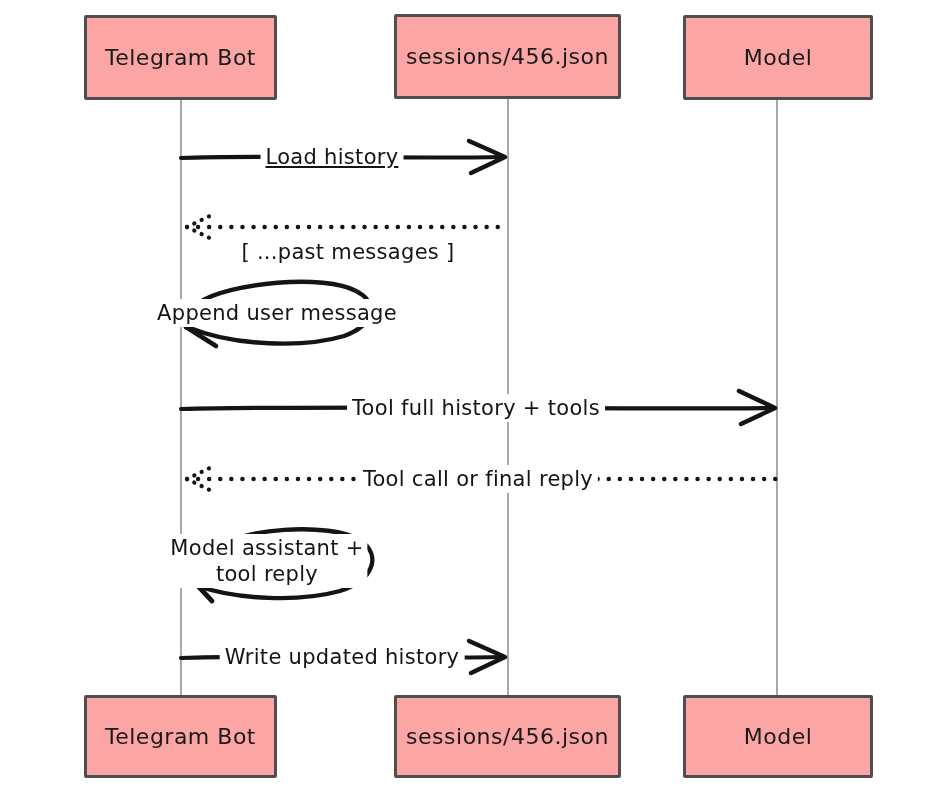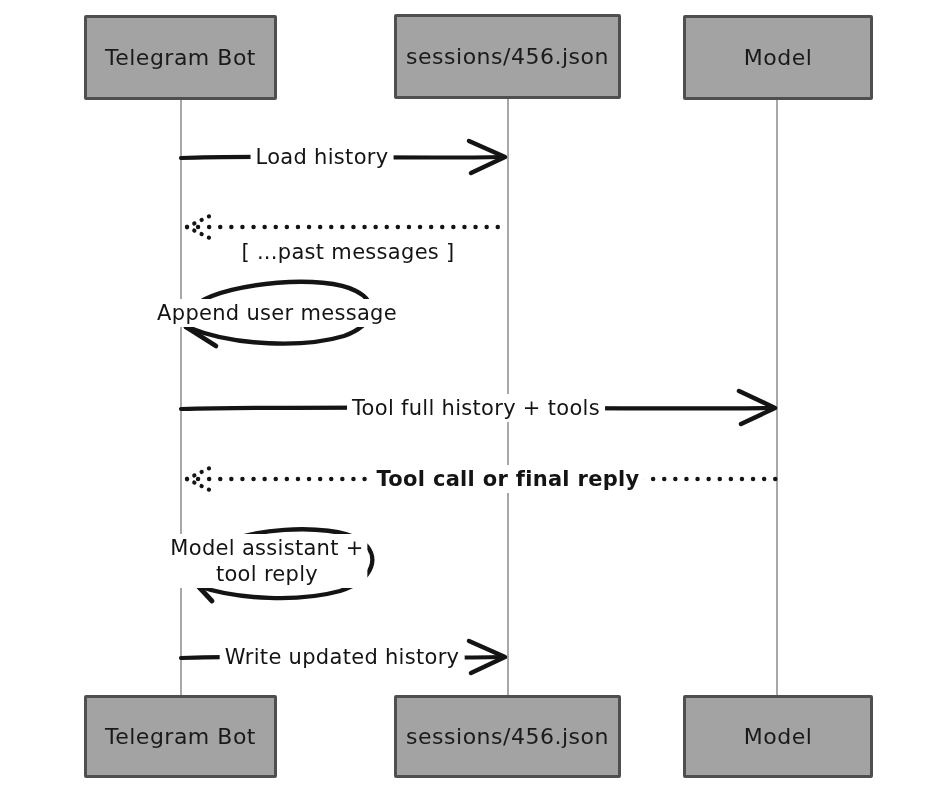--- a/index.html
+++ b/index.html
@@ -3,21 +3,21 @@
 <meta charset="utf-8">
 <style>
   html,body{margin:0;padding:0;background:#ffffff;}
   .stage{
     position:relative;width:948px;height:810px;background:#ffffff;overflow:hidden;
     font-family:"DejaVu Sans","Liberation Sans",sans-serif;color:#161616;
   }
   .stage svg{position:absolute;left:0;top:0;}
   .actor-box{
     position:absolute;display:flex;align-items:center;justify-content:center;
-    background:#a3a3a3;border:3px solid #4f4f4f;border-radius:2px;
+    background:#fca5a5;border:3px solid #4f4f4f;border-radius:2px;
     box-sizing:border-box;font-size:22px;letter-spacing:0.5px;color:#1a1a1a;
   }
   .msg-label{
     position:absolute;transform:translate(-50%,-50%);
     background:#ffffff;padding:2px 5px;white-space:nowrap;
     font-size:21px;letter-spacing:0.3px;color:#141414;text-align:center;
   }
   .msg-label.two-line{line-height:26px;padding:1px 4px;}
 </style>
 </head>
@@ -83,29 +83,29 @@
   <div class="actor-box" style="left:84px;top:695px;width:193px;height:83px;">
     <span>Telegram Bot</span>
   </div>
   <div class="actor-box" style="left:394px;top:695px;width:227px;height:83px;">
     <span>sessions/456.json</span>
   </div>
   <div class="actor-box" style="left:683px;top:695px;width:190px;height:83px;">
     <span>Model</span>
   </div>
 
-  <div class="msg-label" style="left:322px;top:157px;">Load history</div>
+  <div class="msg-label" style="left:332px;top:157px;text-decoration:underline;">Load history</div>
 
   <div class="msg-label" style="left:348px;top:227px;margin-top:25px;">[ ...past messages ]</div>
 
   <div class="msg-label" style="left:277px;top:313px;">Append user message</div>
 
   <div class="msg-label" style="left:476px;top:408px;">Tool full history + tools</div>
 
-  <div class="msg-label" style="left:508px;top:479px;font-weight:bold;">Tool call or final reply</div>
+  <div class="msg-label" style="left:478px;top:479px;">Tool call or final reply</div>
 
   <div class="msg-label two-line" style="left:267px;top:561px;">
     <div>Model assistant +</div>
     <div>tool reply</div>
   </div>
 
   <div class="msg-label" style="left:342px;top:657px;">Write updated history</div>
 
 </div>
 

